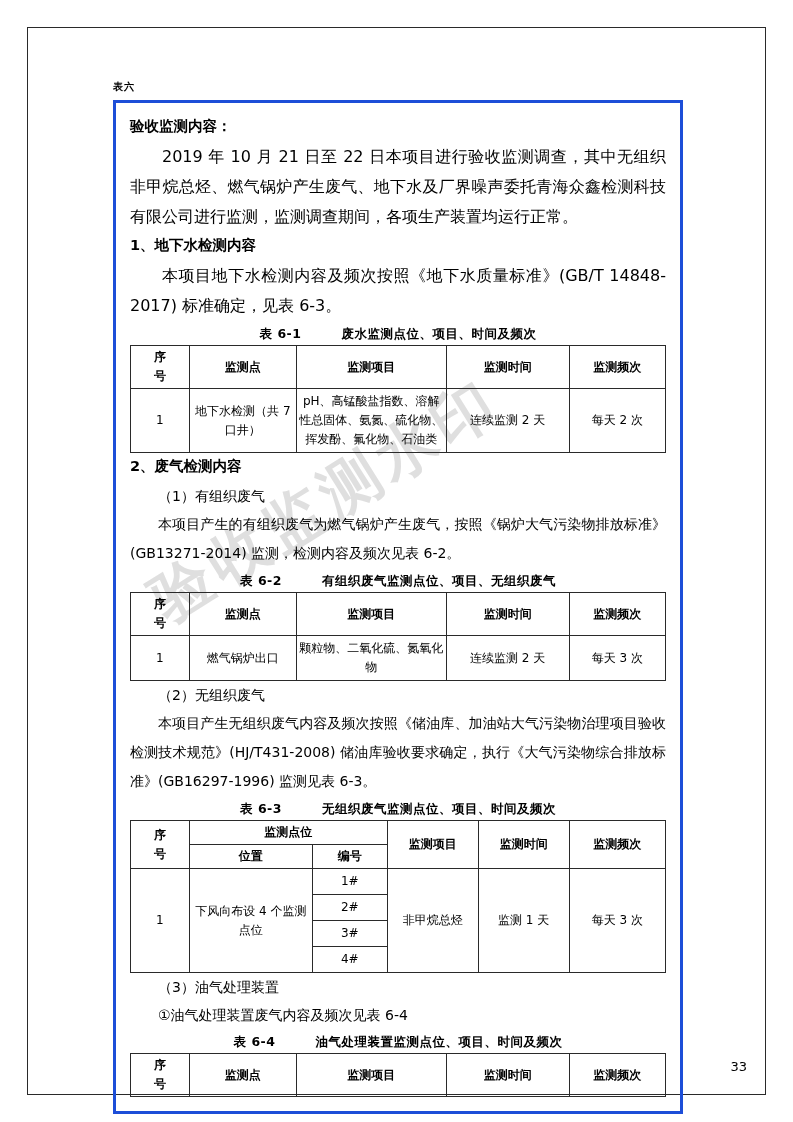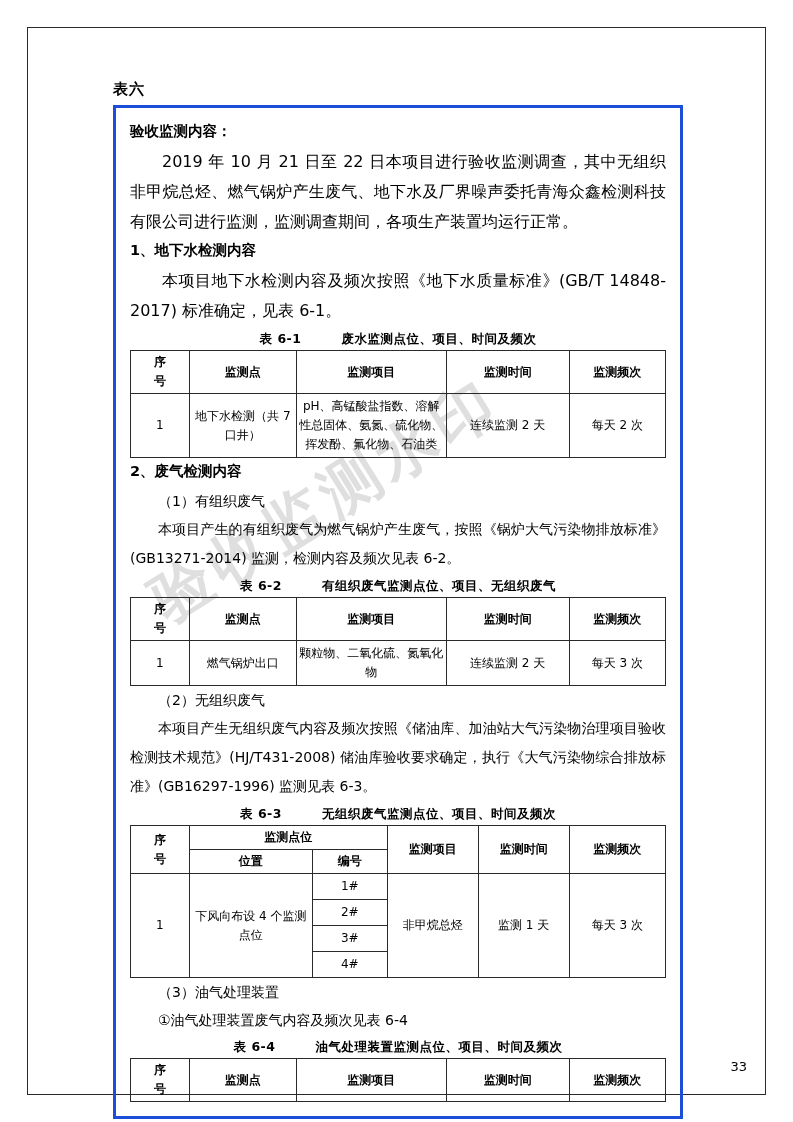--- a/index.html
+++ b/index.html
@@ -43,21 +43,21 @@
     white-space: nowrap;
     font-family: "DejaVu Sans", sans-serif;
   }
   .content {
     position: absolute;
     left: 113px;
     top: 80px;
     width: 570px;
   }
   .table-label {
-    font-size: 15px;
+    font-size: 10px;
     font-weight: bold;
     margin-bottom: 6px;
     letter-spacing: 1px;
     font-family: "DejaVu Sans", sans-serif;
   }
   .outer-box {
     border: 3px solid #1d4ed8;
     box-sizing: border-box;
     padding: 10px 14px 14px 14px;
     width: 570px;
@@ -141,21 +141,21 @@
     <div class="table-label">表六</div>
 
     <div class="outer-box">
 
       <div class="heading">验收监测内容：</div>
 
       <p class="para">2019 年 10 月 21 日至 22 日本项目进行验收监测调查，其中无组织非甲烷总烃、燃气锅炉产生废气、地下水及厂界噪声委托青海众鑫检测科技有限公司进行监测，监测调查期间，各项生产装置均运行正常。</p>
 
       <div class="heading">1、地下水检测内容</div>
 
-      <p class="para">本项目地下水检测内容及频次按照《地下水质量标准》(GB/T 14848-2017) 标准确定，见表 6-1。</p>
+      <p class="para">本项目地下水检测内容及频次按照《地下水质量标准》(GB/T 14848-2017) 标准确定，见表 6-3。</p>
 
       <div class="tbl-caption">
         <span class="cap-num">表 6-1</span><span>废水监测点位、项目、时间及频次</span>
       </div>
 
       <table class="data">
         <tbody>
             <tr>
           <th style="width:11%">序号</th>
           <th style="width:20%">监测点</th>

